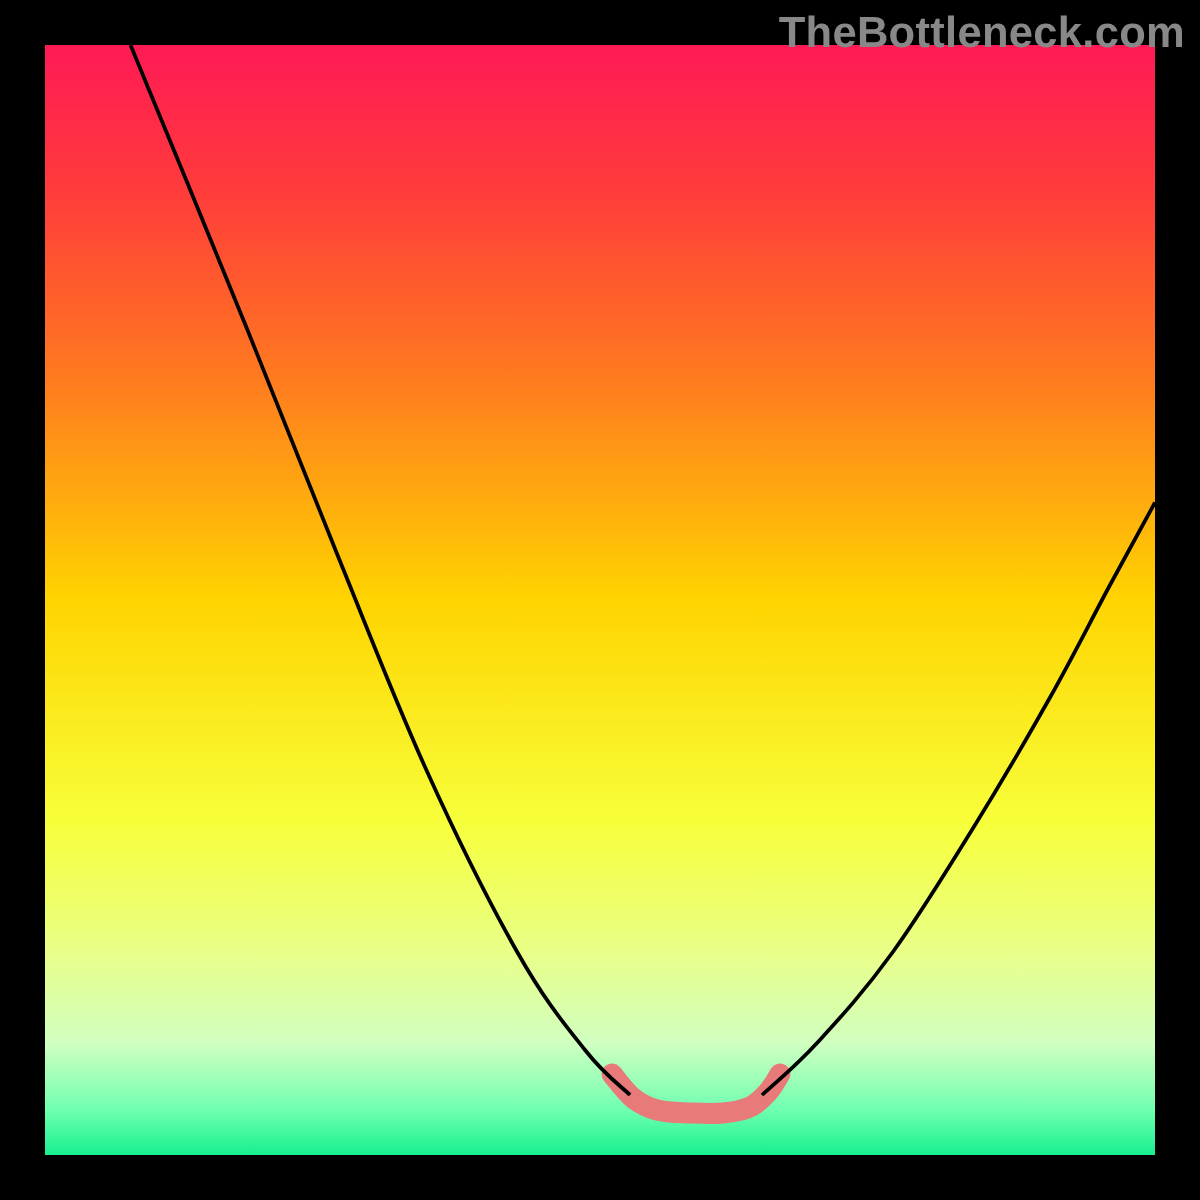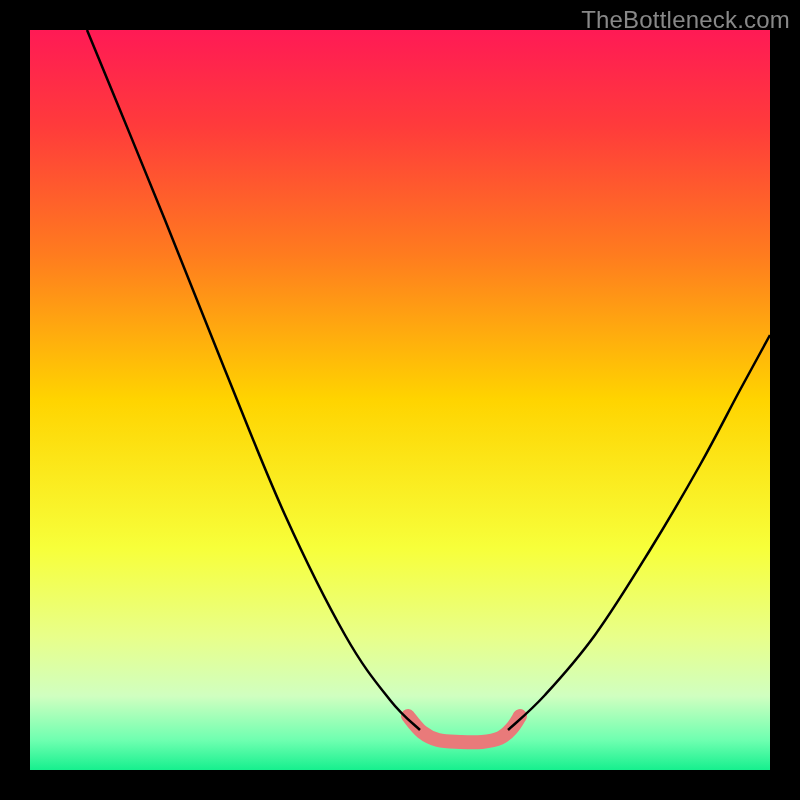--- a/index.html
+++ b/index.html
@@ -25,23 +25,23 @@
     top: 30px;
     width: 740px;
     height: 740px;
     overflow: hidden;
   }
   .watermark {
     position: absolute;
     top: 6px;
     right: 10px;
     color: #888;
-    font-size: 24px;
+    font-size: 29px;
     letter-spacing: 0.2px;
-    font-weight: 400;
+    font-weight: 700;
   }
   svg {
     display: block;
   }
 </style>
 </head>
 <body>
 
 <div class="frame">
   <div class="plot-area">

